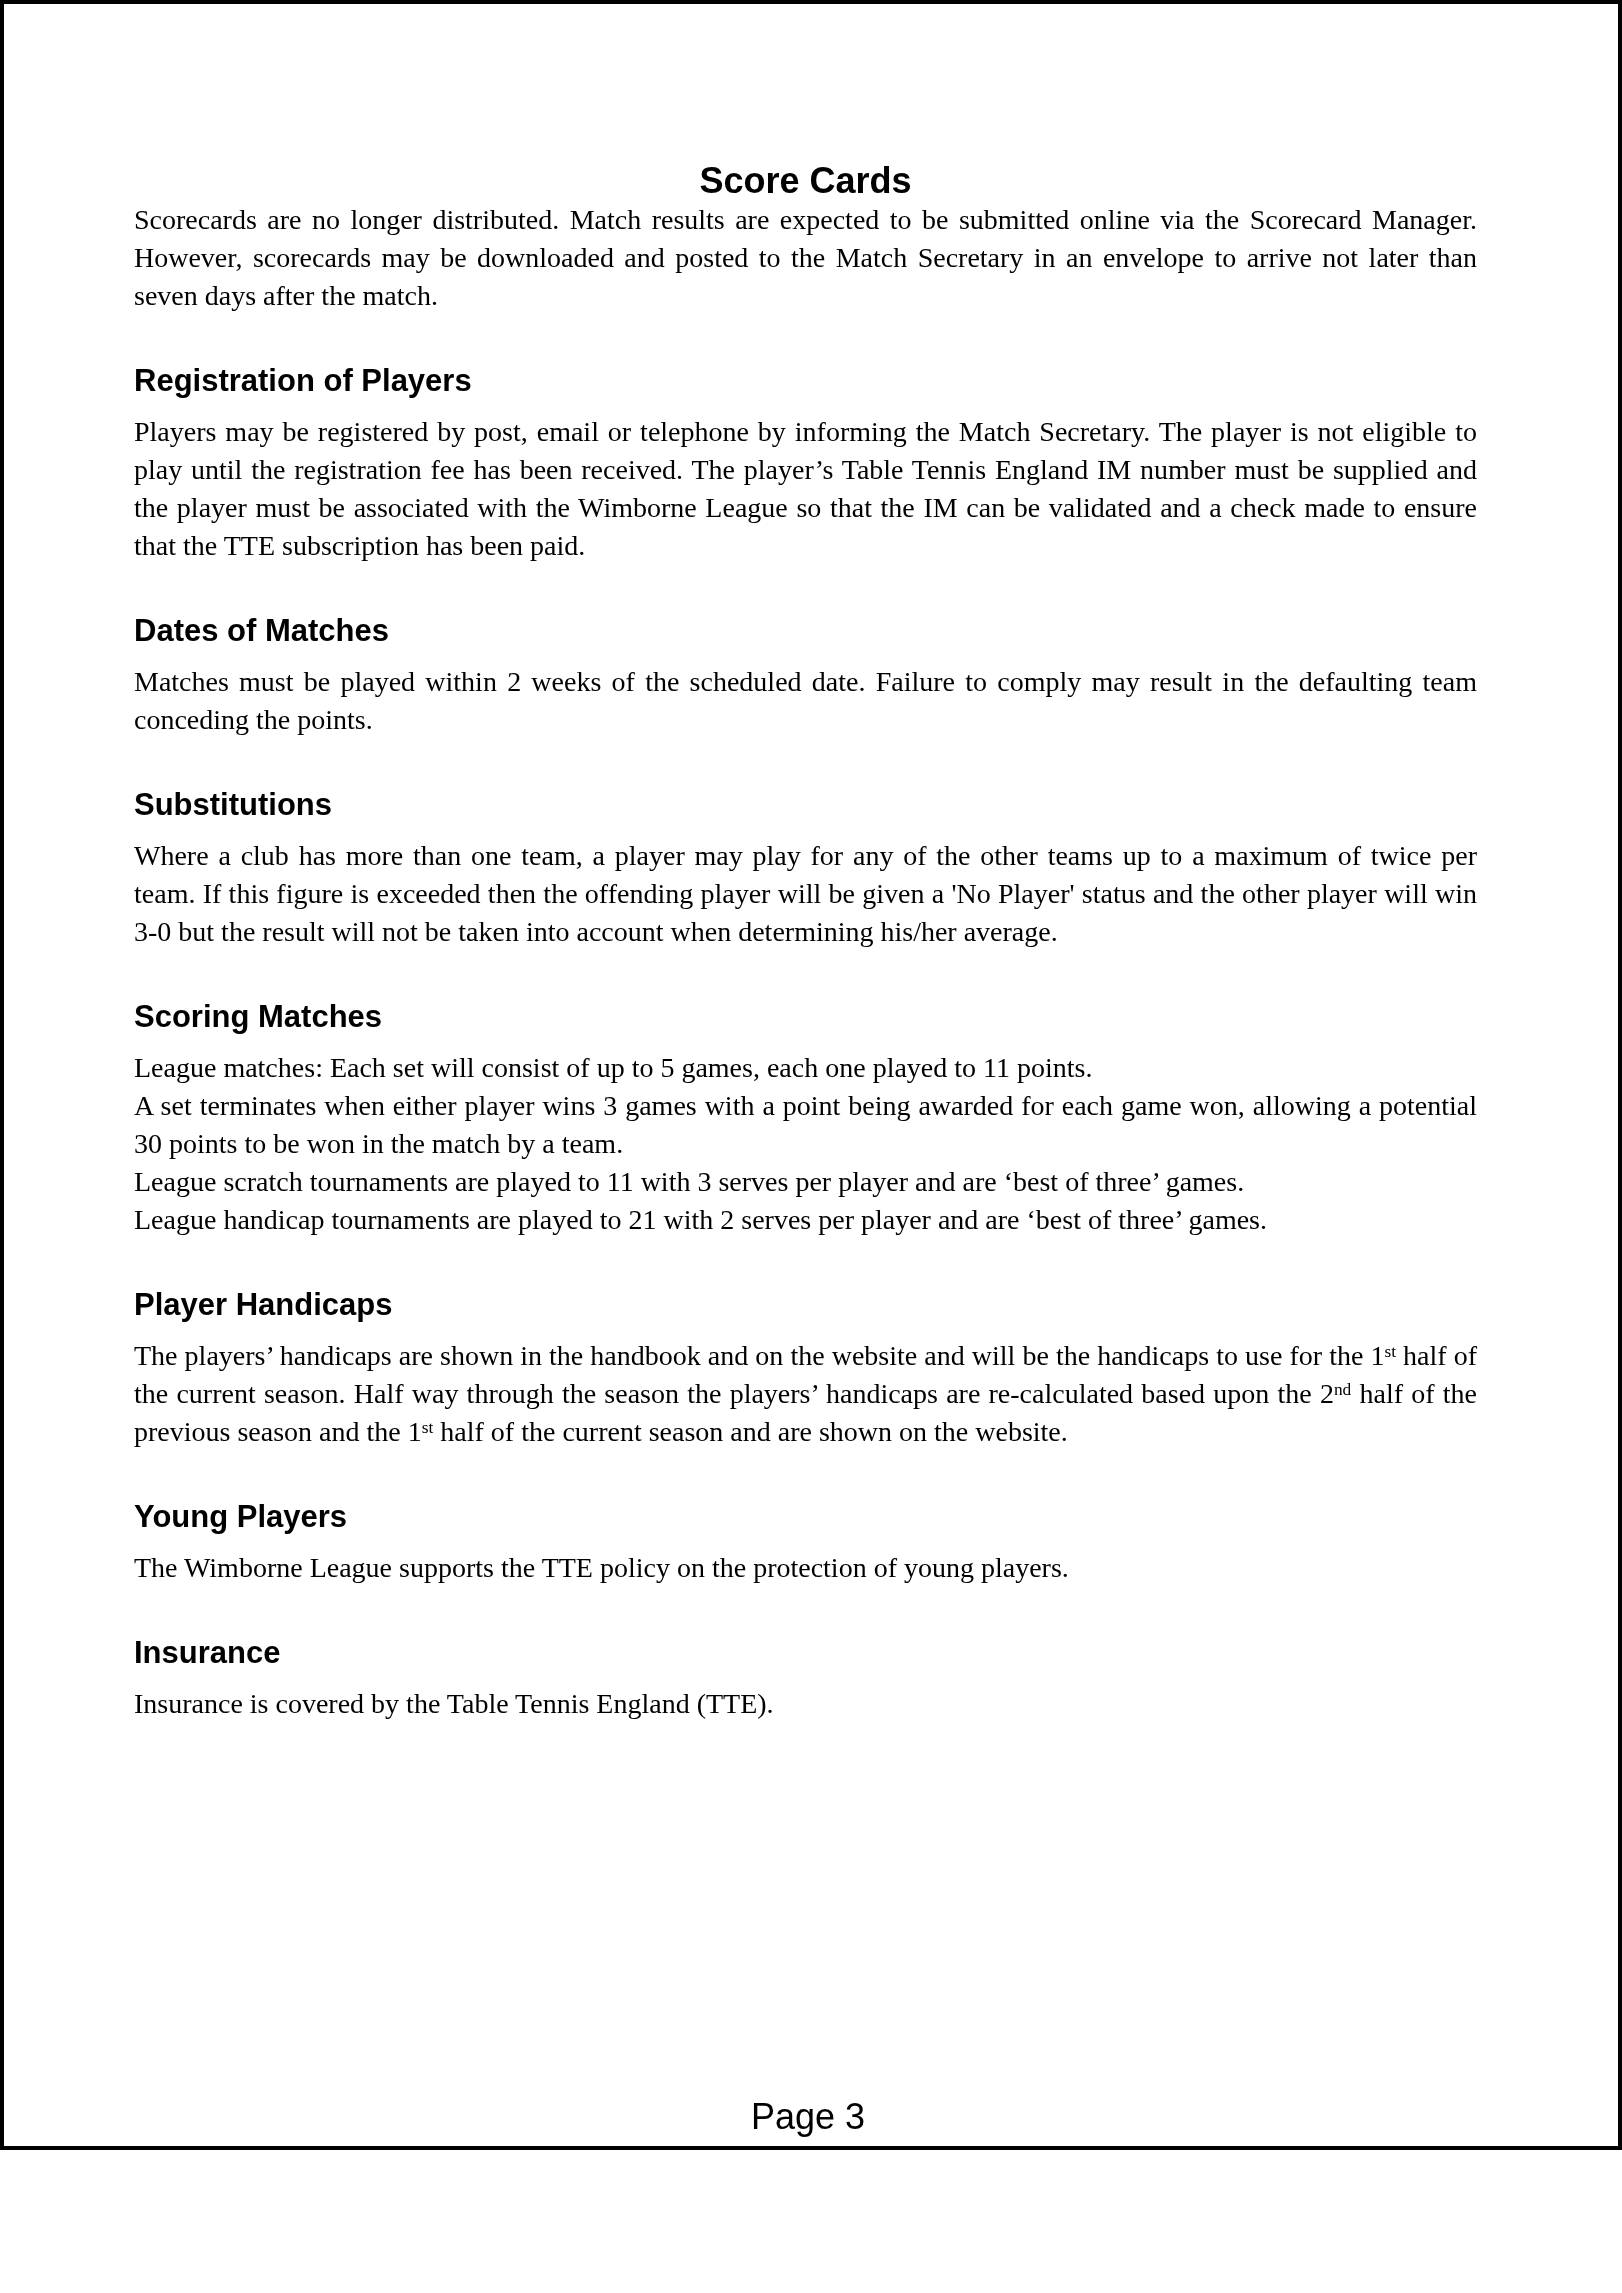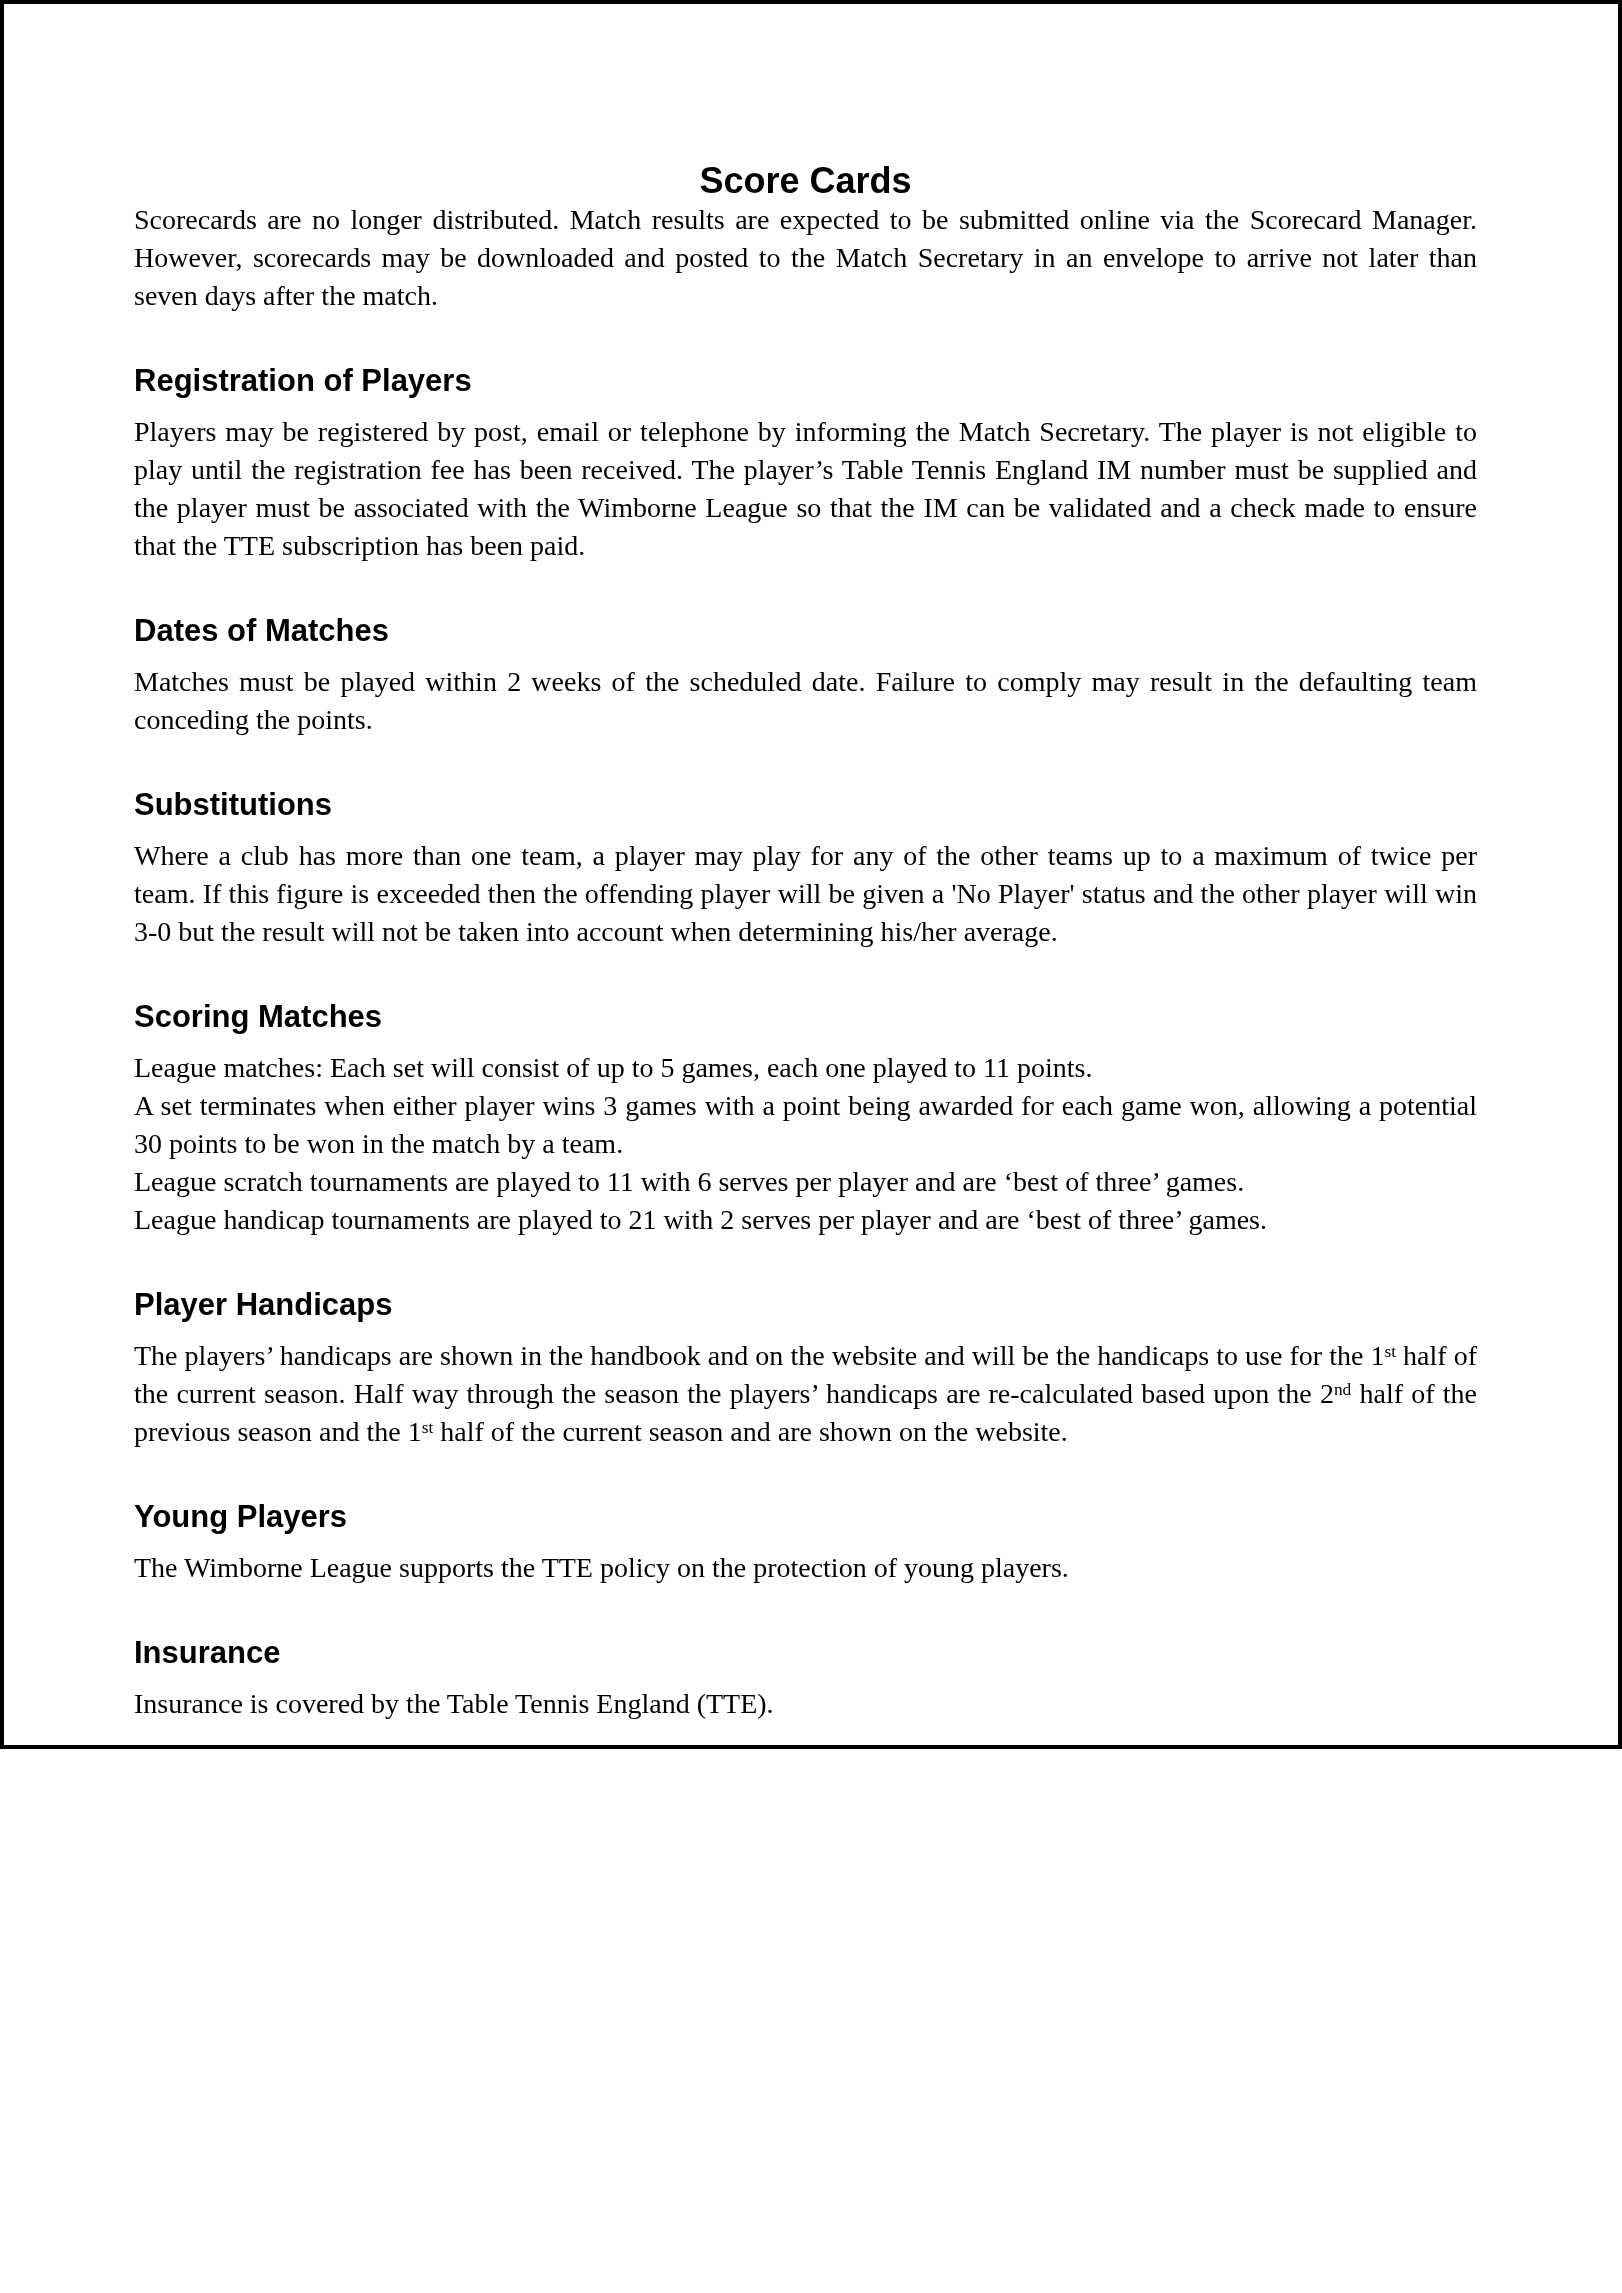--- a/index.html
+++ b/index.html
@@ -3,21 +3,21 @@
 <meta charset="utf-8">
 <style>
   html, body {
     margin: 0;
     padding: 0;
     background: #ffffff;
   }
   .page {
     position: relative;
     width: 1622px;
-    height: 1749px;
+    height: 2150px;
     box-sizing: border-box;
     border: 4.7px solid #000000;
     background: #ffffff;
     color: #000000;
     font-family: "Liberation Sans", sans-serif;
     overflow: hidden;
   }
   .content {
     padding: 0 141px 0 130px;
   }
@@ -84,21 +84,21 @@
 
     <section>
       <h2 class="section-heading">Substitutions</h2>
       <p class="body-para">Where a club has more than one team, a player may play for any of the other teams up to a maximum of twice per team. If this figure is exceeded then the offending player will be given a 'No Player' status and the other player will win 3-0 but the result will not be taken into account when determining his/her average.</p>
     </section>
 
     <section>
       <h2 class="section-heading">Scoring Matches</h2>
       <p class="body-para">League matches: Each set will consist of up to 5 games, each one played to 11 points.</p>
       <p class="body-para">A set terminates when either player wins 3 games with a point being awarded for each game won, allowing a potential 30 points to be won in the match by a team.</p>
-      <p class="body-para">League scratch tournaments are played to 11 with 6 serves per player and are ‘best of three’ games.</p>
+      <p class="body-para">League scratch tournaments are played to 11 with 3 serves per player and are ‘best of three’ games.</p>
       <p class="body-para">League handicap tournaments are played to 21 with 2 serves per player and are ‘best of three’ games.</p>
     </section>
 
     <section>
       <h2 class="section-heading">Player Handicaps</h2>
       <p class="body-para"><span>The players’ handicaps are shown in the handbook and on the website and will be the handicaps to use for the 1</span><sup class="ordinal">st</sup><span> half of the current season. Half way through the season the players’ handicaps are re-calculated based upon the 2</span><sup class="ordinal">nd</sup><span> half of the previous season and the 1</span><sup class="ordinal">st</sup><span> half of the current season and are shown on the website.</span></p>
     </section>
 
     <section>
       <h2 class="section-heading">Young Players</h2>

